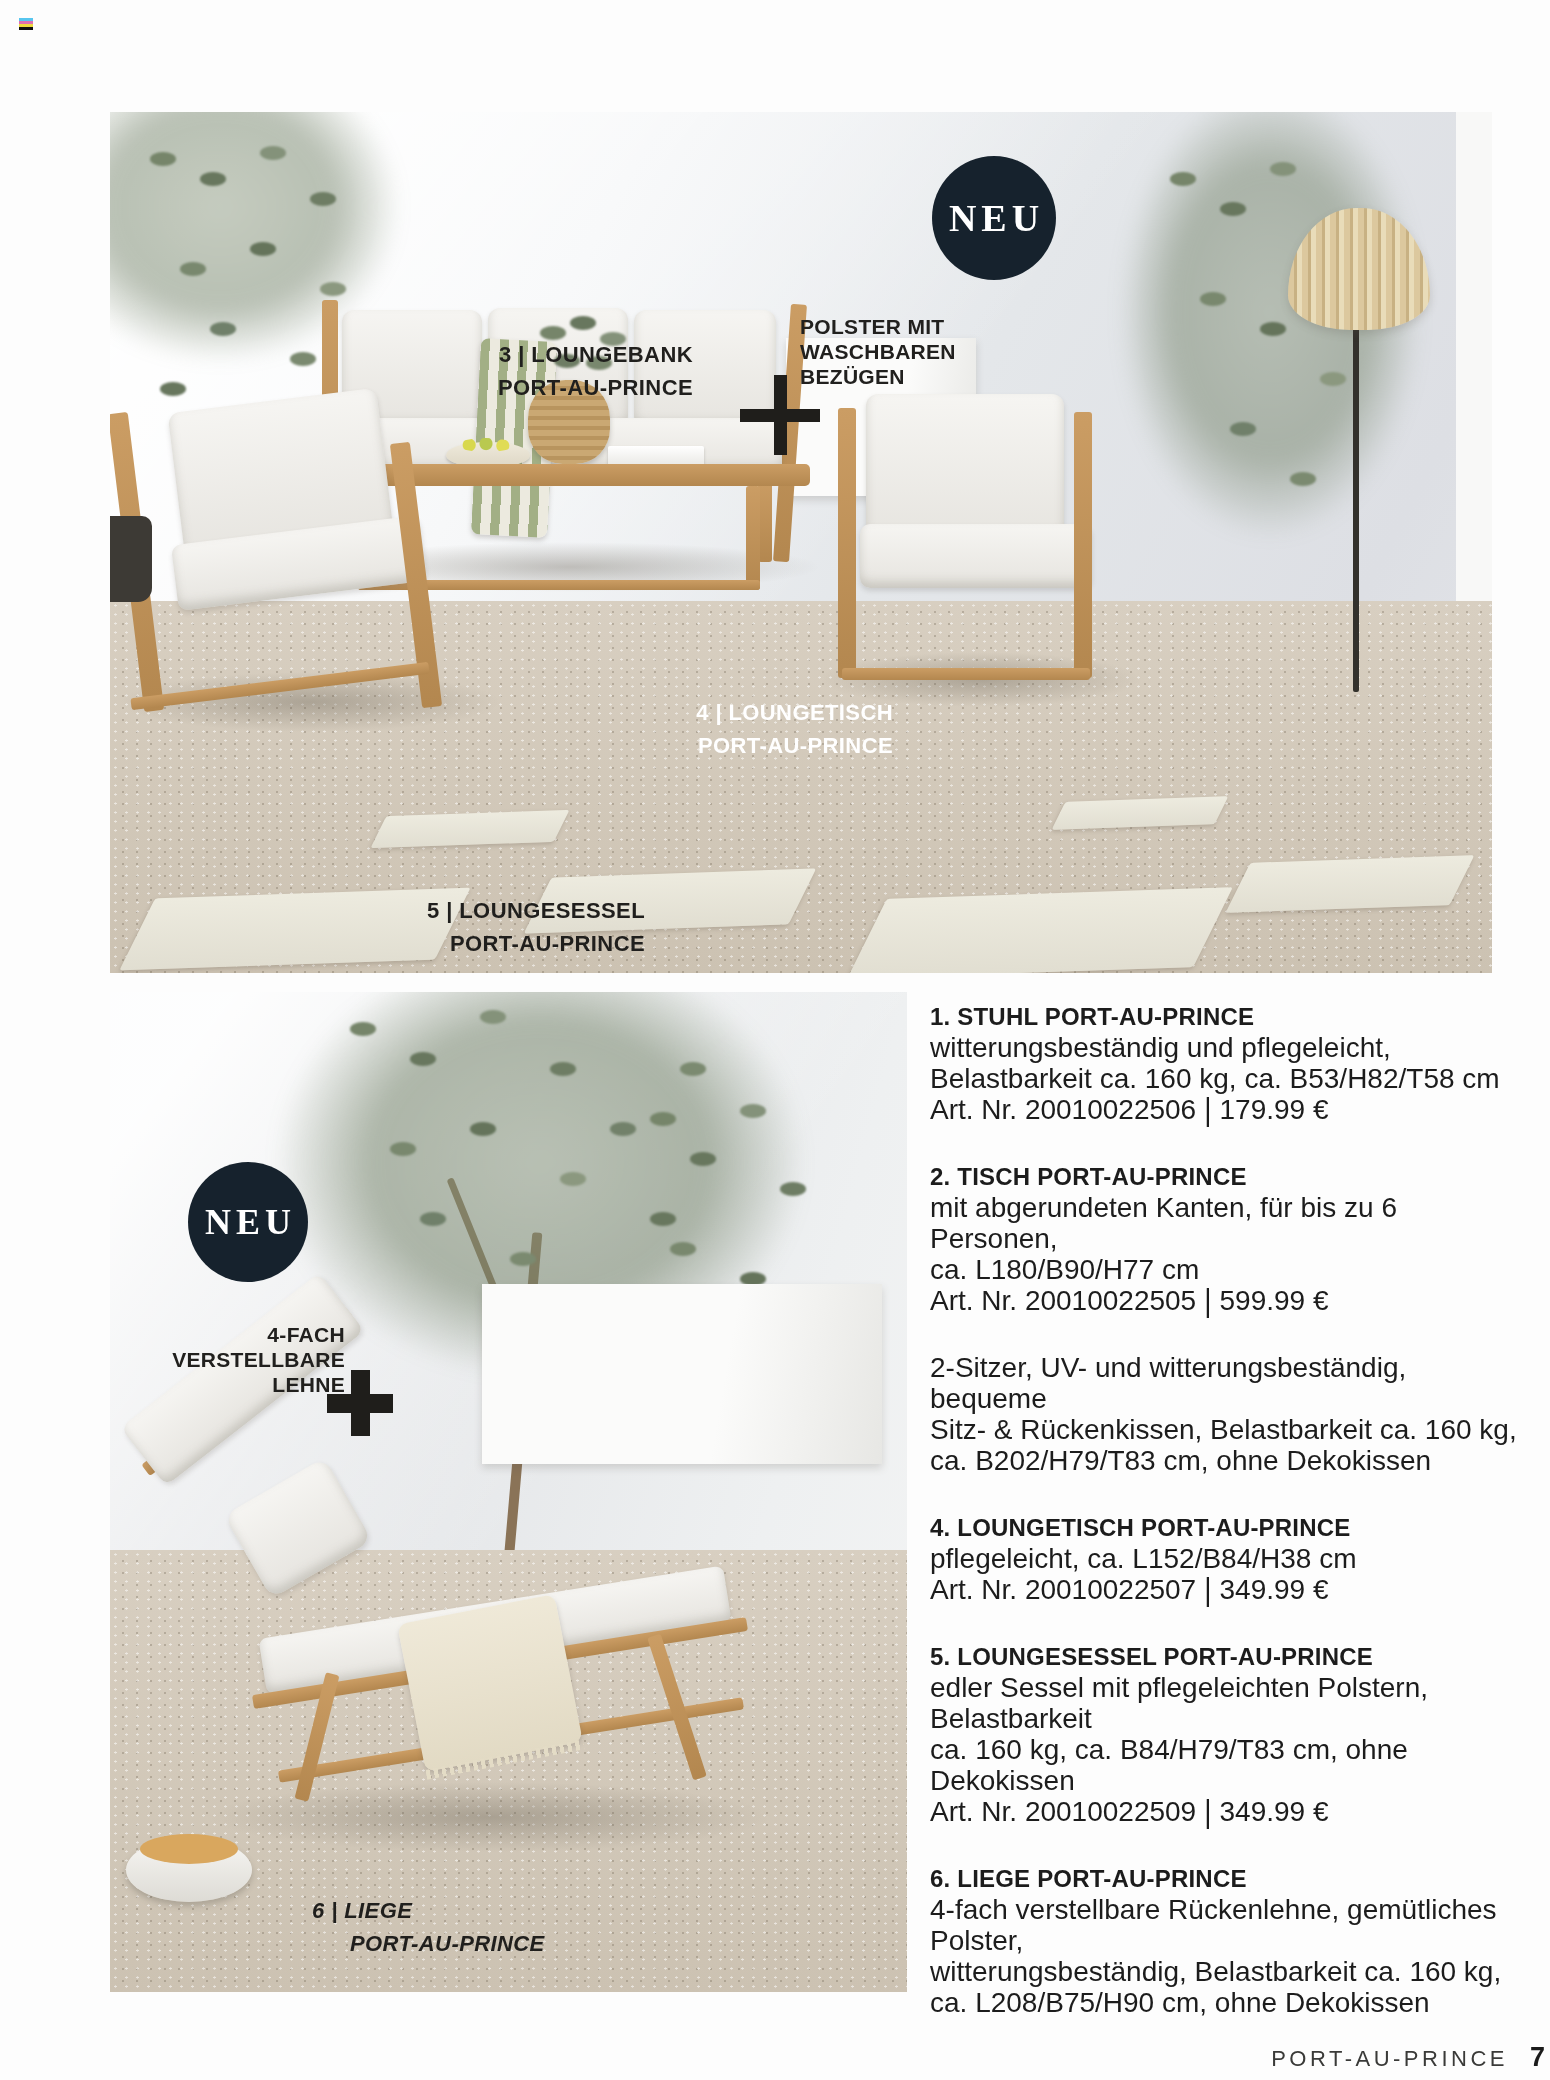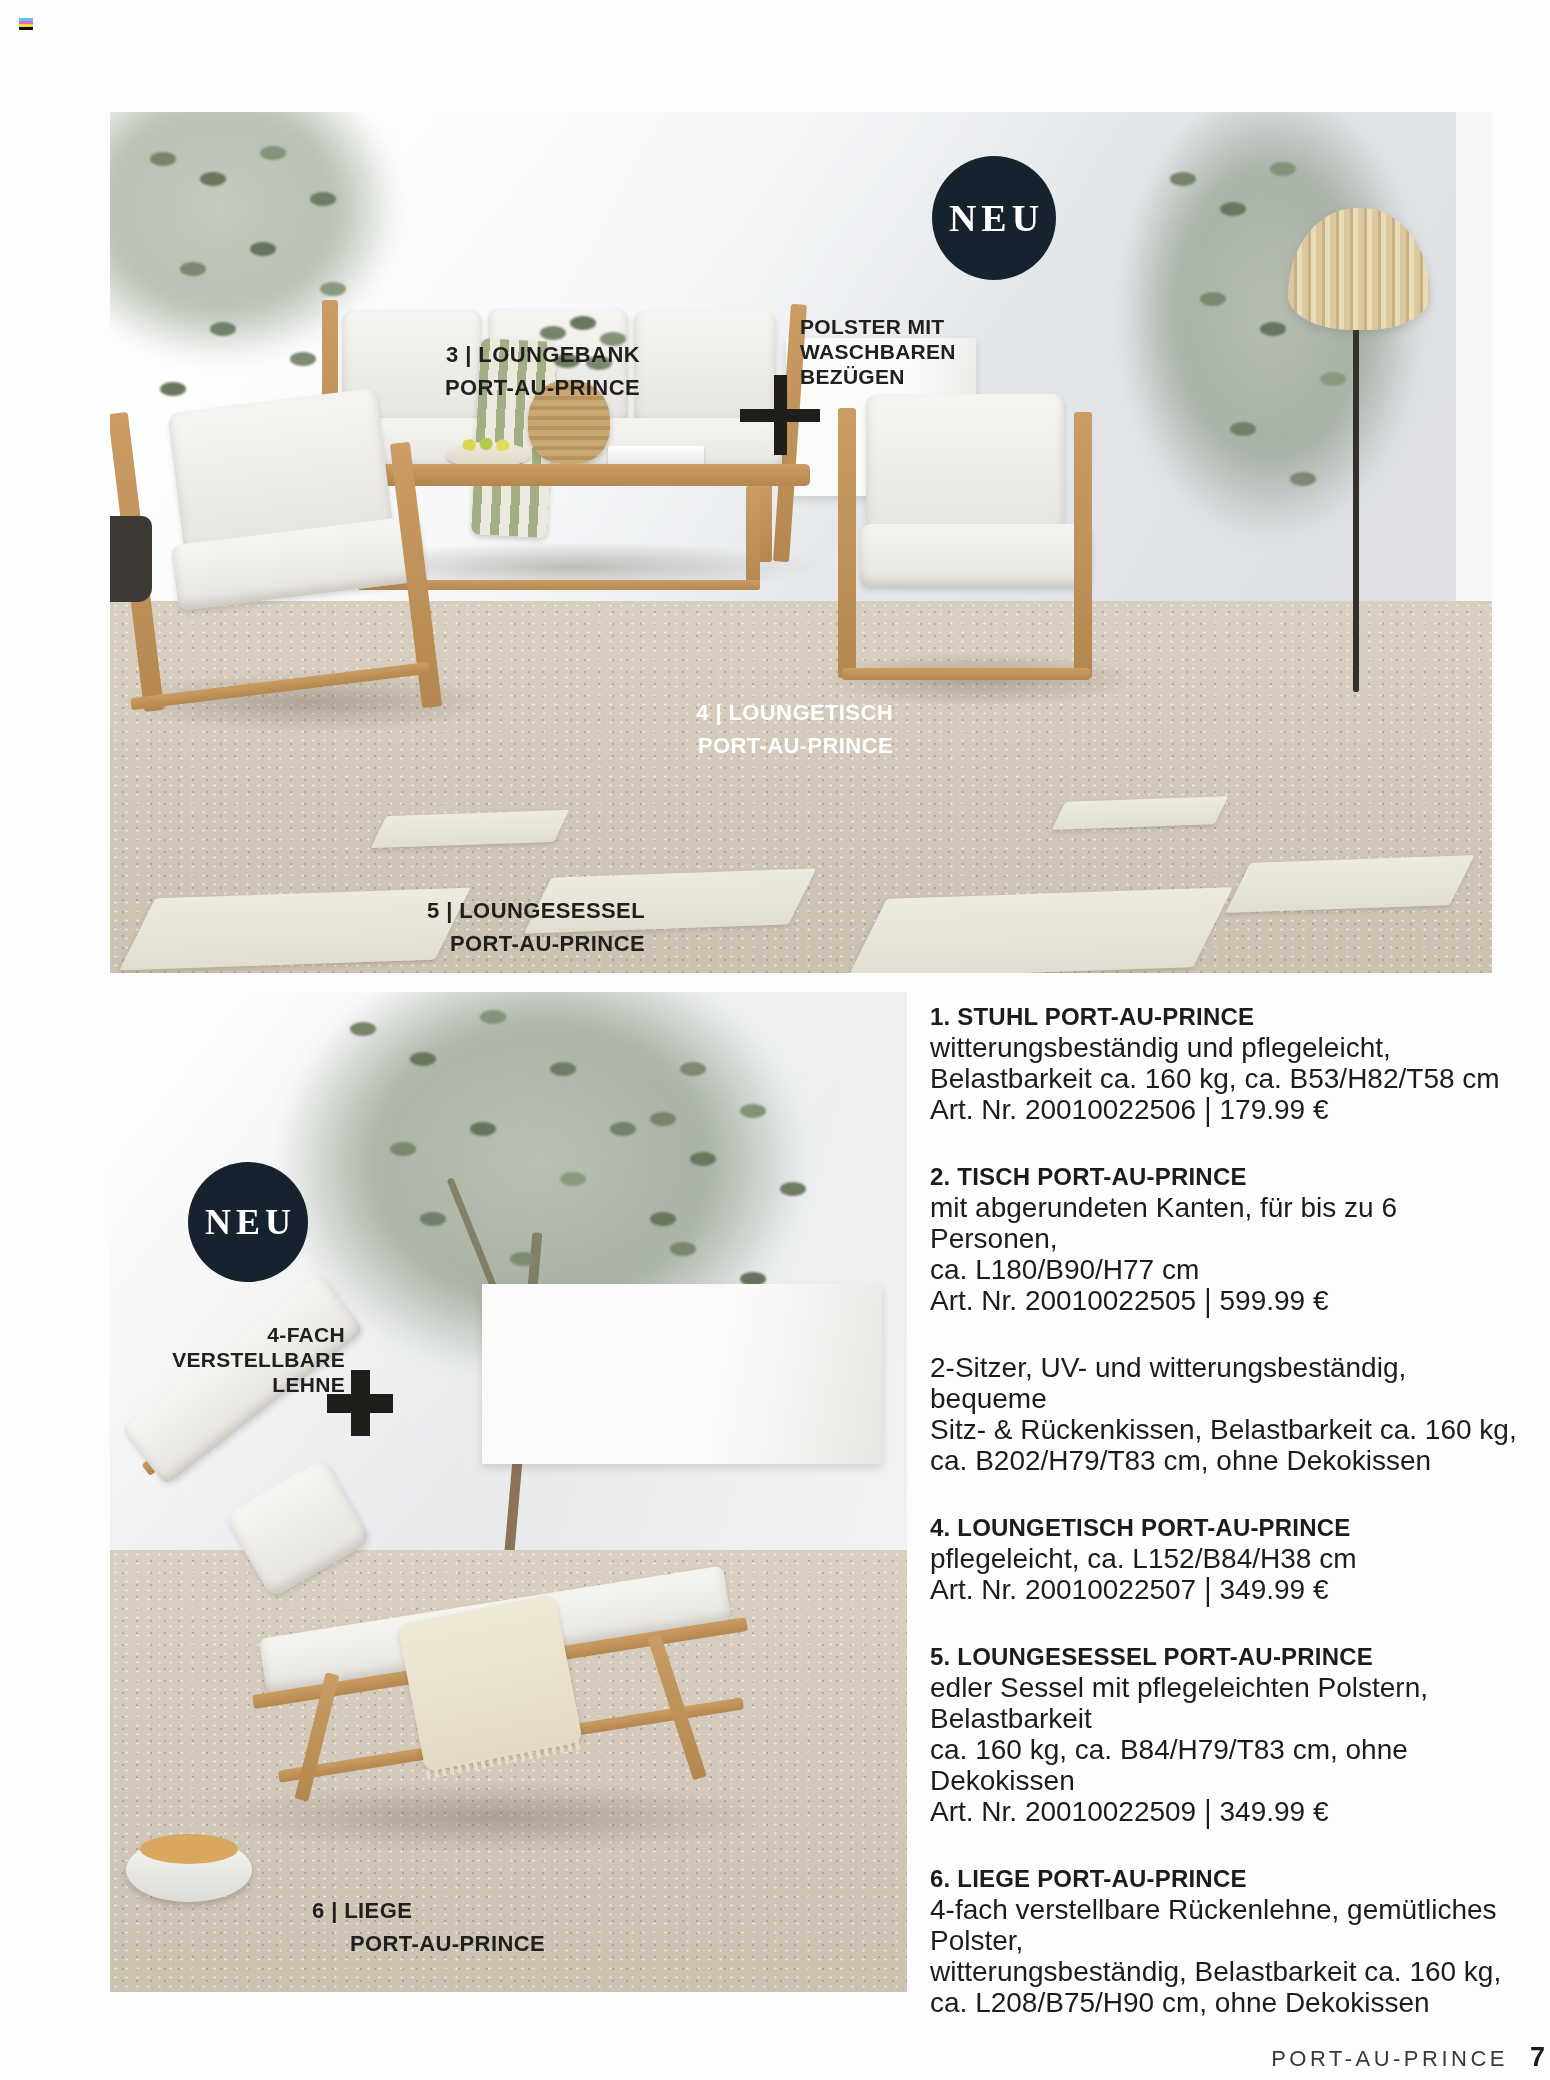--- a/index.html
+++ b/index.html
@@ -154,21 +154,21 @@
     <div class="wood" style="left:20px;top:568px;width:300px;height:12px;transform:rotate(-7deg);"></div>
     <div class="darkpot" style="left:-14px;top:404px;width:56px;height:86px;"></div>
 
     <div class="shadow" style="left:710px;top:540px;width:320px;height:55px;"></div>
     <div class="wood" style="left:728px;top:296px;width:18px;height:270px;"></div>
     <div class="cushion" style="left:756px;top:282px;width:198px;height:150px;"></div>
     <div class="cushion" style="left:750px;top:412px;width:232px;height:64px;border-radius:10px;"></div>
     <div class="wood" style="left:964px;top:300px;width:18px;height:266px;"></div>
     <div class="wood" style="left:732px;top:556px;width:248px;height:12px;"></div>
 
-    <div class="label right" style="right:852px;top:226px;margin-left:15px;">
+    <div class="label right" style="right:799px;top:226px;margin-left:15px;">
       <div>3 | LOUNGEBANK</div>
       <div>PORT-AU-PRINCE</div>
     </div>
     <div class="neu" style="left:822px;top:44px;width:124px;height:124px;font-size:38px;">NEU</div>
     <div class="callout" style="left:690px;top:202px;">
       <div>POLSTER MIT</div>
       <div>WASCHBAREN</div>
       <div>BEZÜGEN</div>
     </div>
     <div class="plus plus-lg" style="left:630px;top:263px;"></div>
@@ -209,21 +209,21 @@
     <div class="bowlchips" style="left:16px;top:846px;width:126px;height:64px;"></div>
     <div class="chips" style="left:30px;top:842px;width:98px;height:30px;background-color:#d9a75e;"></div>
 
     <div class="neu" style="left:78px;top:170px;width:120px;height:120px;font-size:36px;">NEU</div>
     <div class="callout right" style="right:562px;top:330px;">
       <div>4-FACH</div>
       <div>VERSTELLBARE</div>
       <div>LEHNE</div>
     </div>
     <div class="plus plus-sm" style="left:217px;top:378px;"></div>
-    <div class="label" style="left:202px;top:902px;">
+    <div class="label" style="left:202px;top:902px;font-style:italic;">
       <div>6 | LIEGE</div>
       <div class="indent2">PORT-AU-PRINCE</div>
     </div>
   </div>
 
   <div class="products">
 
     <div class="product">
       <div class="ptitle">1. STUHL PORT-AU-PRINCE</div>
       <div class="pline">witterungsbeständig und pflegeleicht,</div>

